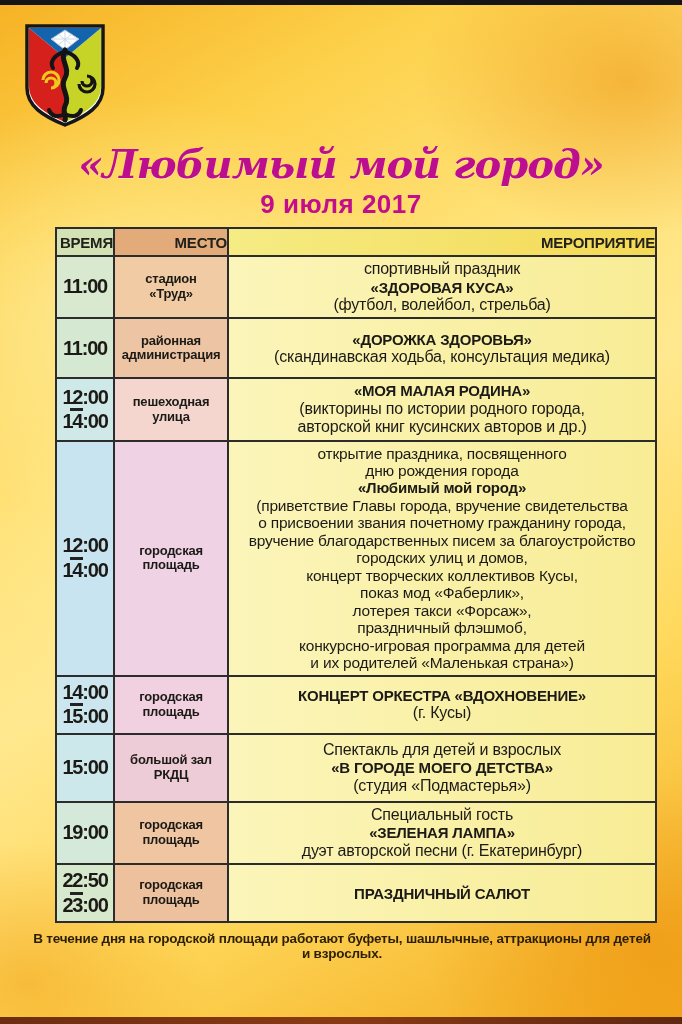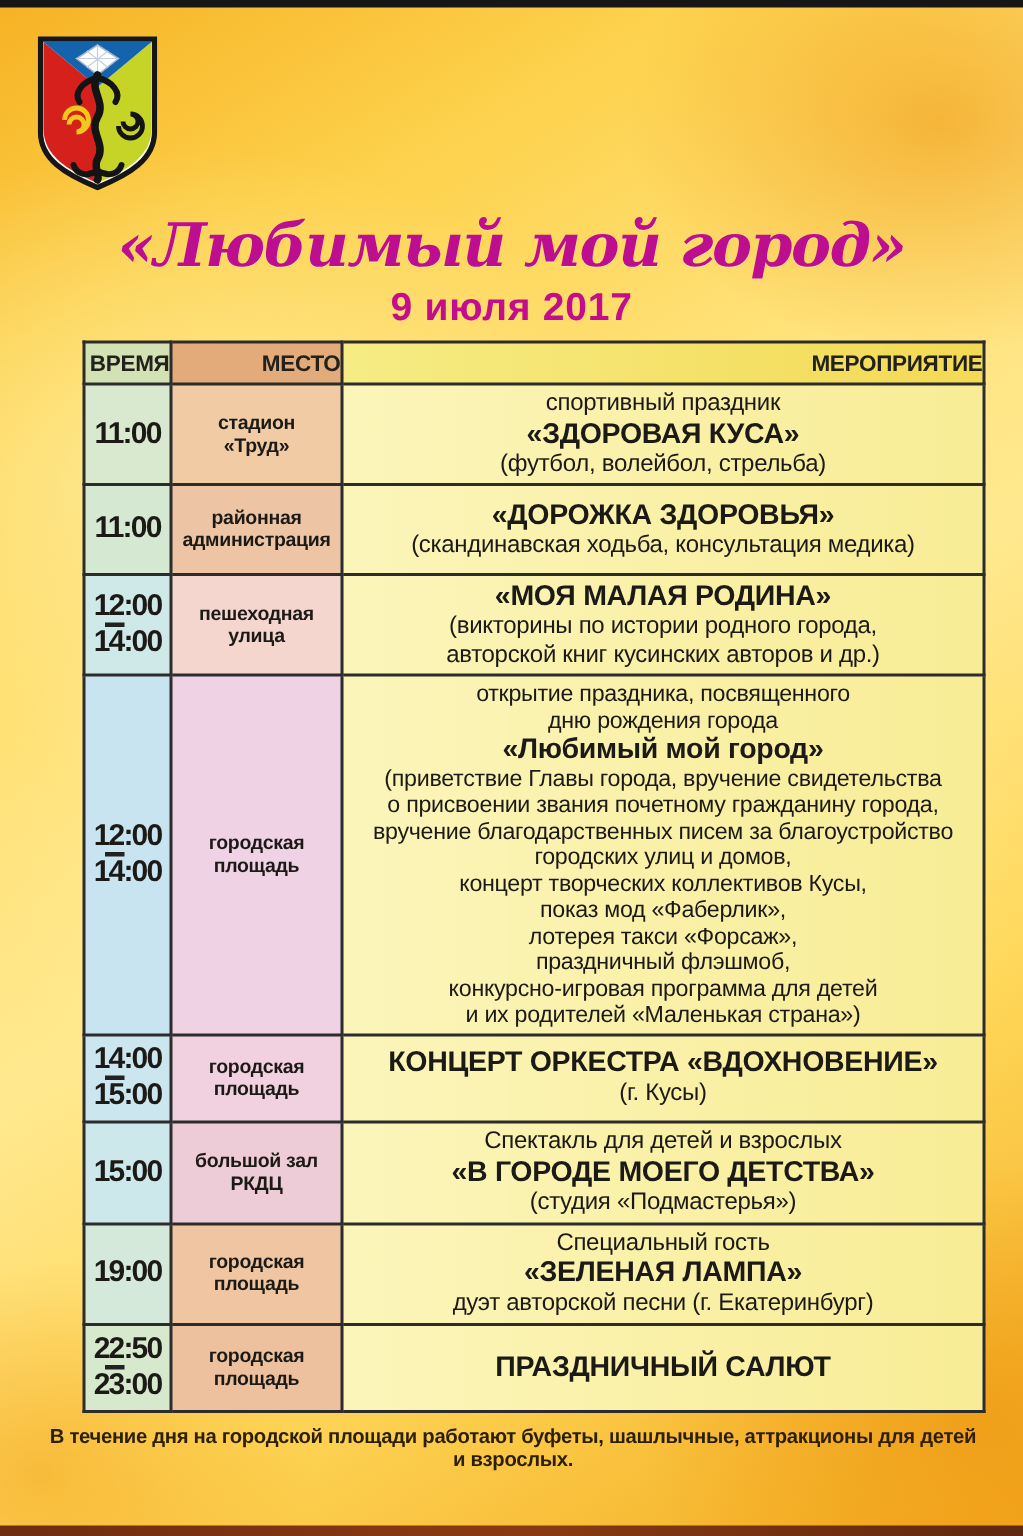--- a/index.html
+++ b/index.html
@@ -44,21 +44,21 @@
   th.h-event{background:linear-gradient(90deg,#f5ec84,#f8e express 60%,#f5d049);background:linear-gradient(90deg,#f5ec84,#f4d954);}
   td{vertical-align:middle;text-align:center;color:#1c1a16;}
   .cell-time{font-weight:bold;font-size:20px;letter-spacing:-1.2px;line-height:0.98;padding:0;}
   .time-line{display:block;}
   .time-dash{display:block;width:13px;height:3px;background:#222;margin:1px auto 1px auto;transform:translateX(-9px);}
   .cell-place{font-weight:bold;font-size:13px;line-height:1.15;padding:0 3px;letter-spacing:-0.2px;}
   .place-line{display:block;}
   .cell-event{font-size:16px;line-height:1.16;padding:3px 12px;letter-spacing:-0.2px;
     background:linear-gradient(90deg,#fbf5ba,#f8ec95);margin-top:16px;}
   .event-line{display:block;}
-  .event-line.b{font-weight:bold;font-size:19px;}
+  .event-line.b{font-weight:bold;font-size:15px;}
   #table-body tr:nth-child(1){height:60px} #table-body tr:nth-child(2){height:60px}
   #table-body tr:nth-child(3){height:62px} #table-body tr:nth-child(4){height:226px}
   #table-body tr:nth-child(5){height:58px} #table-body tr:nth-child(6){height:68px}
   #table-body tr:nth-child(7){height:62px} #table-body tr:nth-child(8){height:58px}
   #table-body tr:nth-child(9){height:50px}
   #table-body tr:nth-child(4) .cell-event{font-size:15.5px;line-height:1.13;}
   #table-body tr:nth-child(1) .cell-time{background:#d9e9cf}
   #table-body tr:nth-child(2) .cell-time{background:#d5e8d2}
   #table-body tr:nth-child(3) .cell-time{background:#cfe8e8}
   #table-body tr:nth-child(4) .cell-time{background:#c8e4f0}

